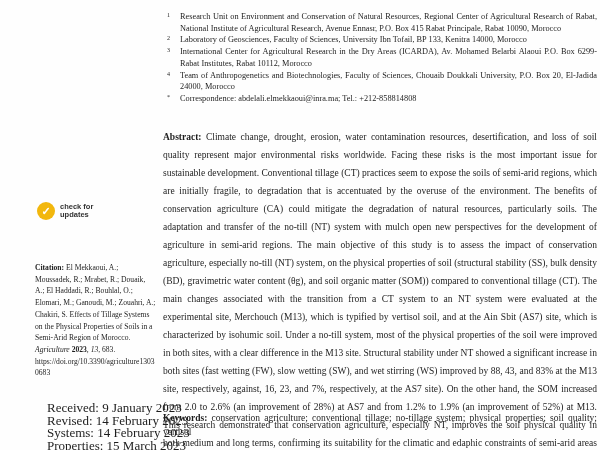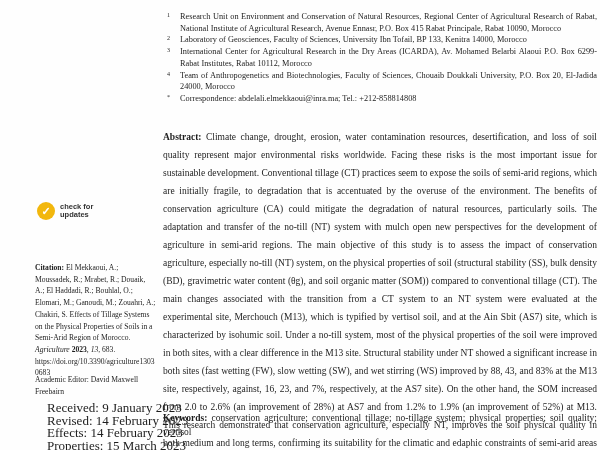--- a/index.html
+++ b/index.html
@@ -113,23 +113,22 @@
           <span>✓</span>
         </span>
       <span class="badge-text">
           <span>check for</span>
           <span>updates</span>
         </span>
     </div>
 
     <p class="citation"><b>Citation:</b> <span>El Mekkaoui, A.; Moussadek, R.; Mrabet, R.; Douaik, A.; El Haddadi, R.; Bouhlal, O.; Elomari, M.; Ganoudi, M.; Zouahri, A.; Chakiri, S.</span> <span>Effects of Tillage Systems on the Physical Properties of Soils in a Semi-Arid Region of Morocco.</span> <em>Agriculture</em> <b>2023</b><em>, 13</em><span>, 683.</span> <a class="doi" href="#">https://doi.org/10.3390/agriculture13030683</a></p>
 
-    <p class="editor"><span>Academic Editor:</span> <span>David Maxwell Freebairn</span></p>
 
     <div class="dates">
       <div class="date-row"><span>Received:</span> <span>9 January 2023</span></div>
       <div class="date-row"><span>Revised:</span> <span>14 February 2023</span></div>
-      <div class="date-row"><span>Effects:</span> <span>14 February 2023</span></div>
+      <div class="date-row"><span>Systems:</span> <span>14 February 2023</span></div>
       <div class="date-row"><span>Properties:</span> <span>15 March 2023</span></div>
     </div>
 
   </div>
 </div>
 
 </body></html>

